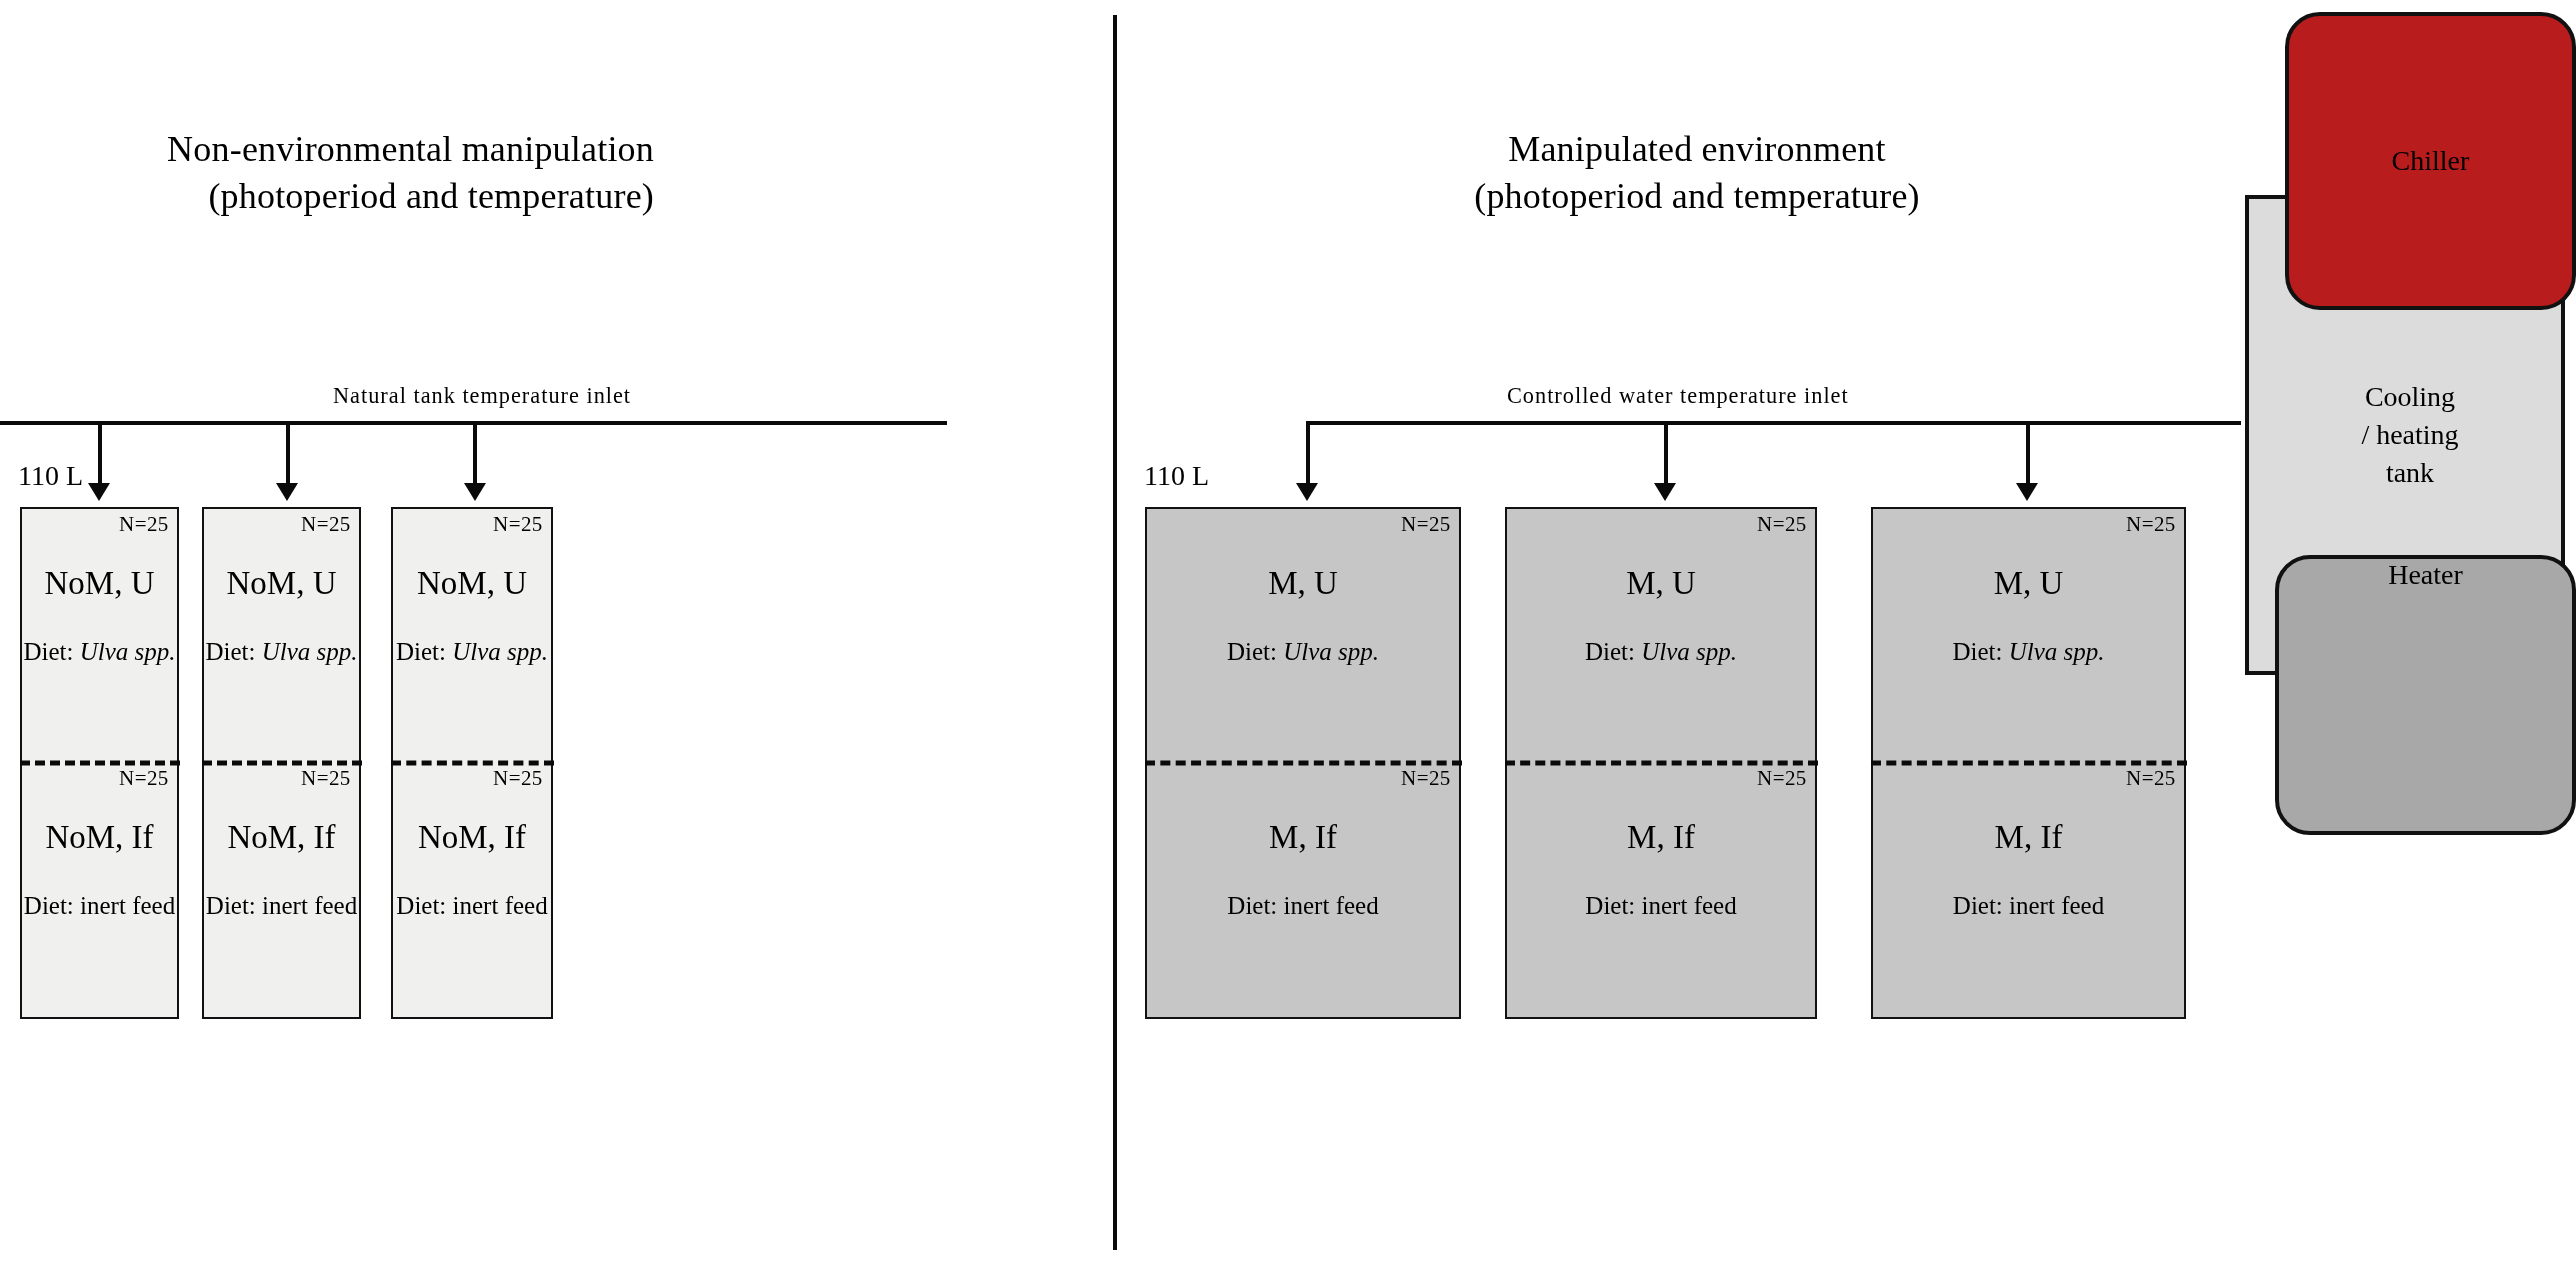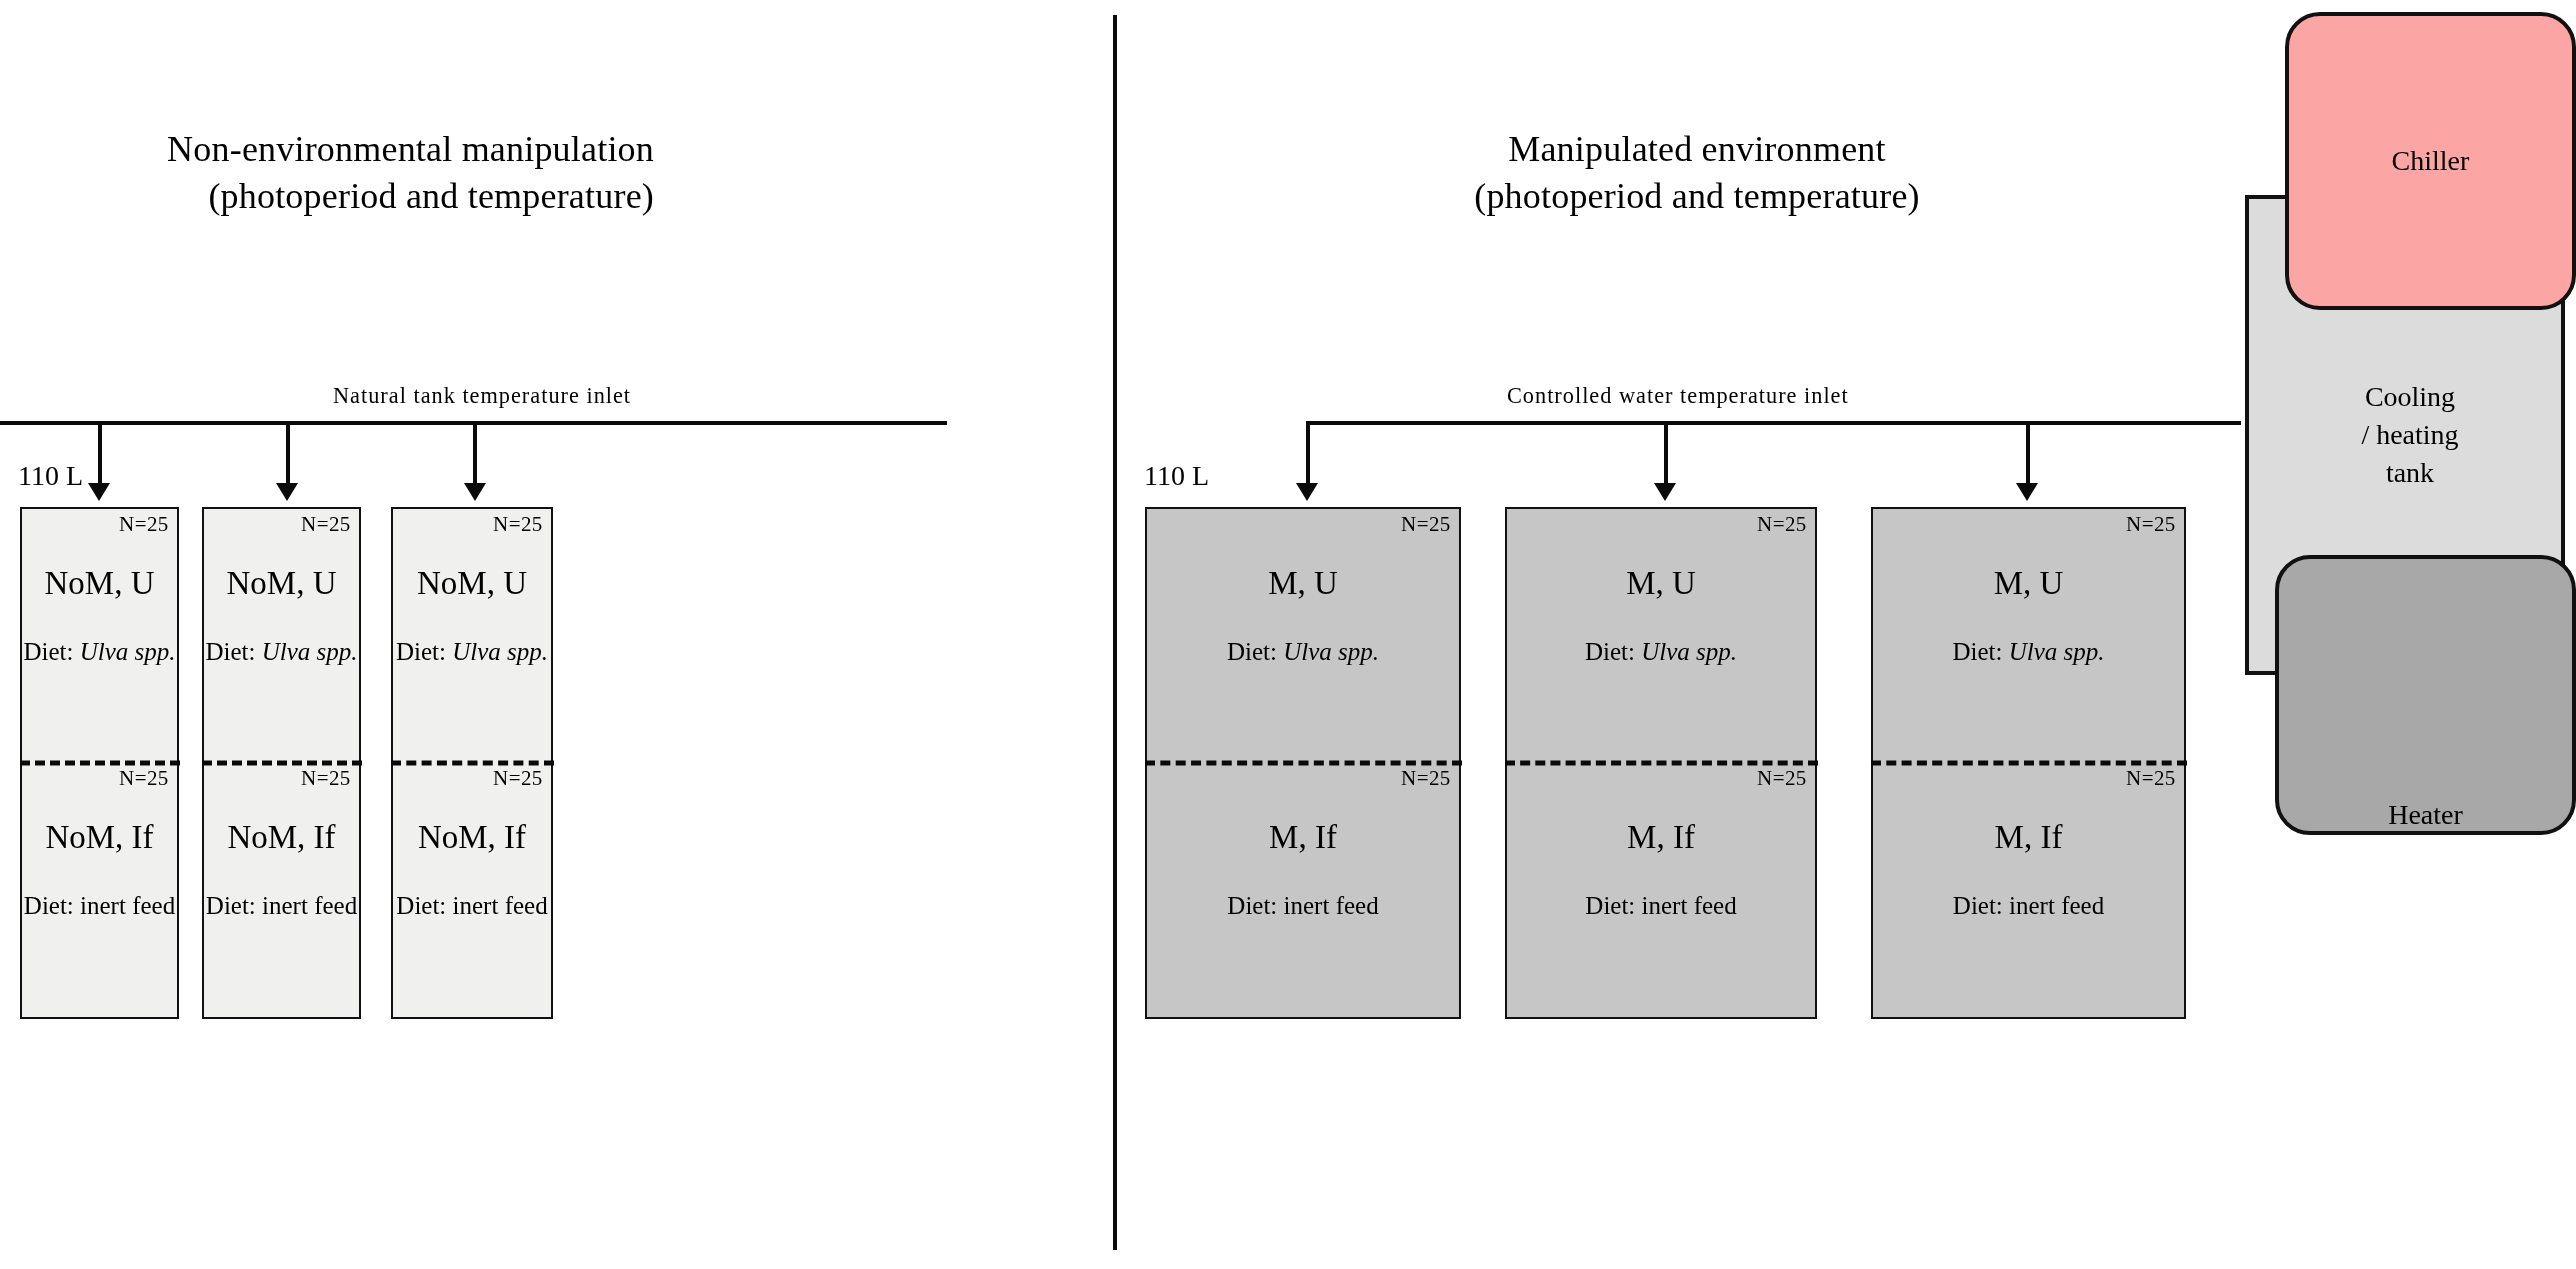--- a/index.html
+++ b/index.html
@@ -80,28 +80,28 @@
     position:absolute;left:2245px;top:195px;width:320px;height:480px;
     background:#dcdcdc;border:4.1px solid #111;box-sizing:border-box;
     display:flex;align-items:center;justify-content:center;
   }
   #cooling-tank-label{
     font-size:28px;line-height:1.36;text-align:center;white-space:pre-line;
     margin-left:10px;
   }
   #chiller{
     position:absolute;left:2285px;top:11.6px;width:291px;height:298px;
-    background:#fca5a5;border:4.1px solid #111;border-radius:35px;box-sizing:border-box;
+    background:#b91c1c;border:4.1px solid #111;border-radius:35px;box-sizing:border-box;
     display:flex;align-items:center;justify-content:center;
   }
   #chiller-label{font-size:28px;}
   #heater{
     position:absolute;left:2275px;top:555px;width:301px;height:280px;
     background:#a8a8a8;border:4.1px solid #111;border-radius:35px;box-sizing:border-box;
-    display:flex;align-items:flex-end;justify-content:center;
+    display:flex;align-items:flex-start;justify-content:center;
   }
   #heater-label{font-size:28px;}
 </style>
 </head>
 <body>
 
 <div class="stage">
 
   <div class="heading" id="heading-left">Non-environmental manipulation
 (photoperiod and temperature)</div>

